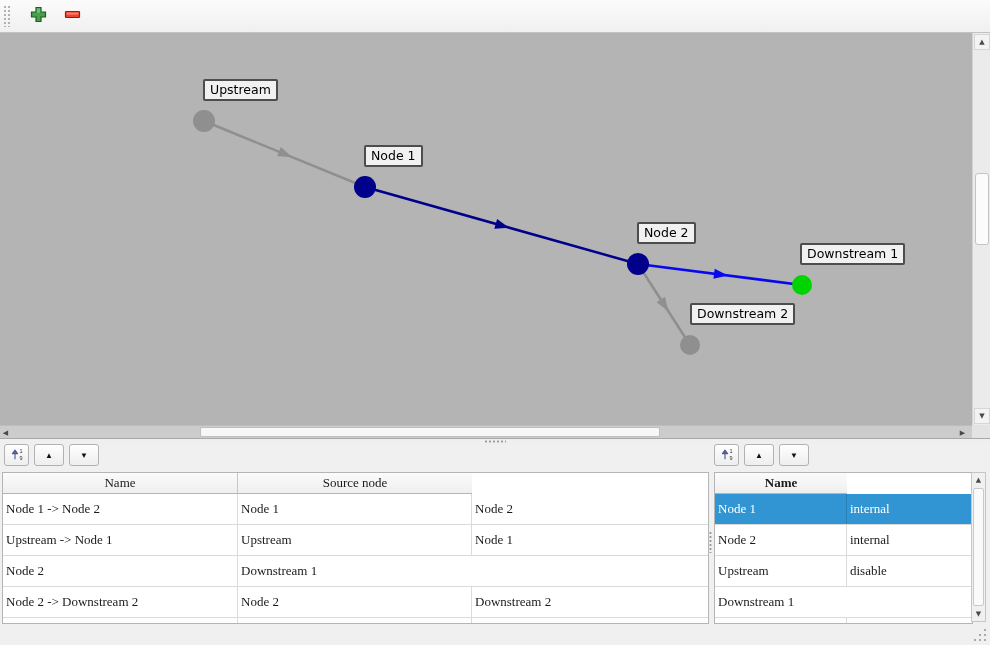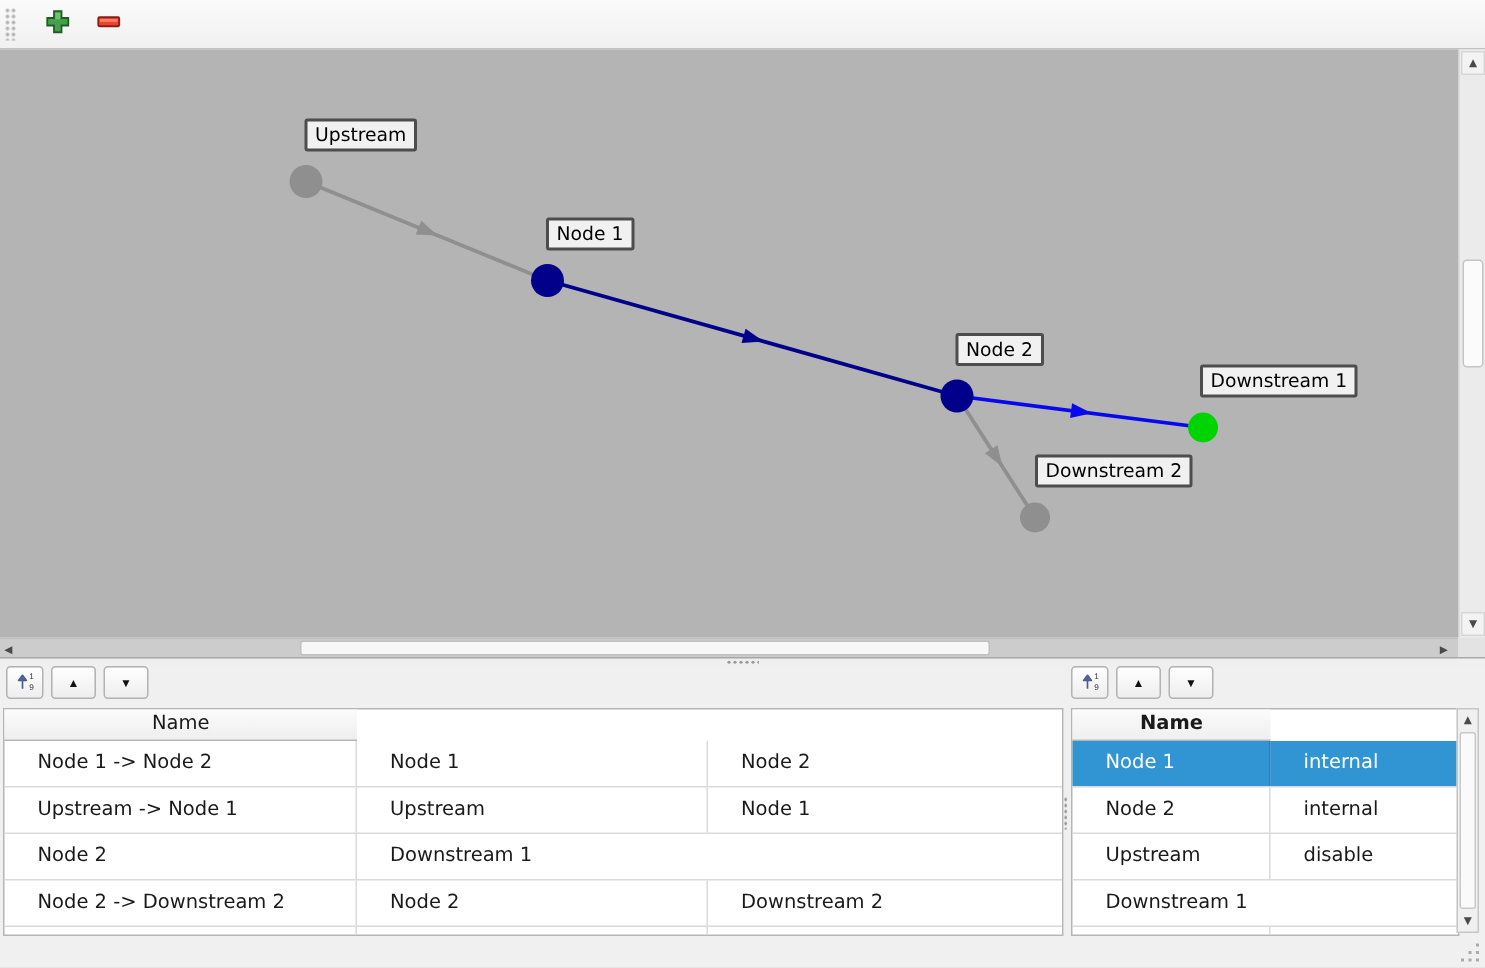--- a/index.html
+++ b/index.html
@@ -53,29 +53,29 @@
   .pane-toolbar.left{left:4px;} .pane-toolbar.right{left:714px;}
   .small-btn{height:22px;box-sizing:border-box;background:linear-gradient(#fefefe,#eeeeee);
              border:1px solid #b2b2b2;border-radius:3px;display:flex;align-items:center;
              justify-content:center;padding:0;color:#111;font-size:8px;}
   .small-btn.sort{width:25px;} .small-btn.arrow{width:30px;}
 
   
   .dtable{position:absolute;top:472px;background:#ffffff;border:1px solid #b5b5b5;box-sizing:content-box;}
   .table-left{left:2px;width:705px;}
   .table-right{left:714px;width:257px;}
-  .thead,.tr{display:grid;}
+  .thead,.tr{display:grid;font-family:Liberation Serif, serif;}
   .table-left .thead,.table-left .tr{grid-template-columns:235px 234px 1fr;}
   .table-right .thead,.table-right .tr{grid-template-columns:132px 1fr;}
   .th{height:20px;line-height:20px;text-align:center;background:linear-gradient(#fbfbfb,#efefef);
       border-right:1px solid #c6c6c6;border-bottom:1px solid #b5b5b5;overflow:hidden;}
   .th:last-child{border-right:none;}
   .table-right .th{font-weight:bold;}
   .tr{height:30px;border-bottom:1px solid #dadada;}
-  .td{line-height:29px;padding-left:22px;border-right:1px solid #dadada;white-space:nowrap;
+  .td{line-height:29px;padding-left:3px;border-right:1px solid #dadada;white-space:nowrap;
       overflow:hidden;}
   .td:last-child{border-right:none;}
   .tr.selected .td{background:#3095d2;color:#ffffff;border-right-color:#2a7fb5;}
   .tr.partial{height:5px;border-bottom:none;}
 
   
   .table-vscroll{position:absolute;left:971px;top:472px;width:15px;height:150px;background:#f0f0f0;
                  border:1px solid #c6c6c6;box-sizing:border-box;}
   .table-vscroll .sb-up{left:0px;top:0px;width:13px;height:14px;border:none;background:transparent;}
   .table-vscroll .sb-down{left:0px;bottom:0px;width:13px;height:14px;border:none;background:transparent;}
@@ -185,20 +185,21 @@
       <span>▲</span>
     </button>
     <button class="small-btn arrow">
       <span>▼</span>
     </button>
   </div>
 
   <div class="dtable table-left">
     <div class="thead">
       <div class="th">Name</div>
+      <div class="th">Source node</div>
     </div>
     <div class="tr">
       <div class="td">Node 1 -&gt; Node 2</div>
       <div class="td">Node 1</div>
       <div class="td">Node 2</div>
     </div>
     <div class="tr">
       <div class="td">Upstream -&gt; Node 1</div>
       <div class="td">Upstream</div>
       <div class="td">Node 1</div>

